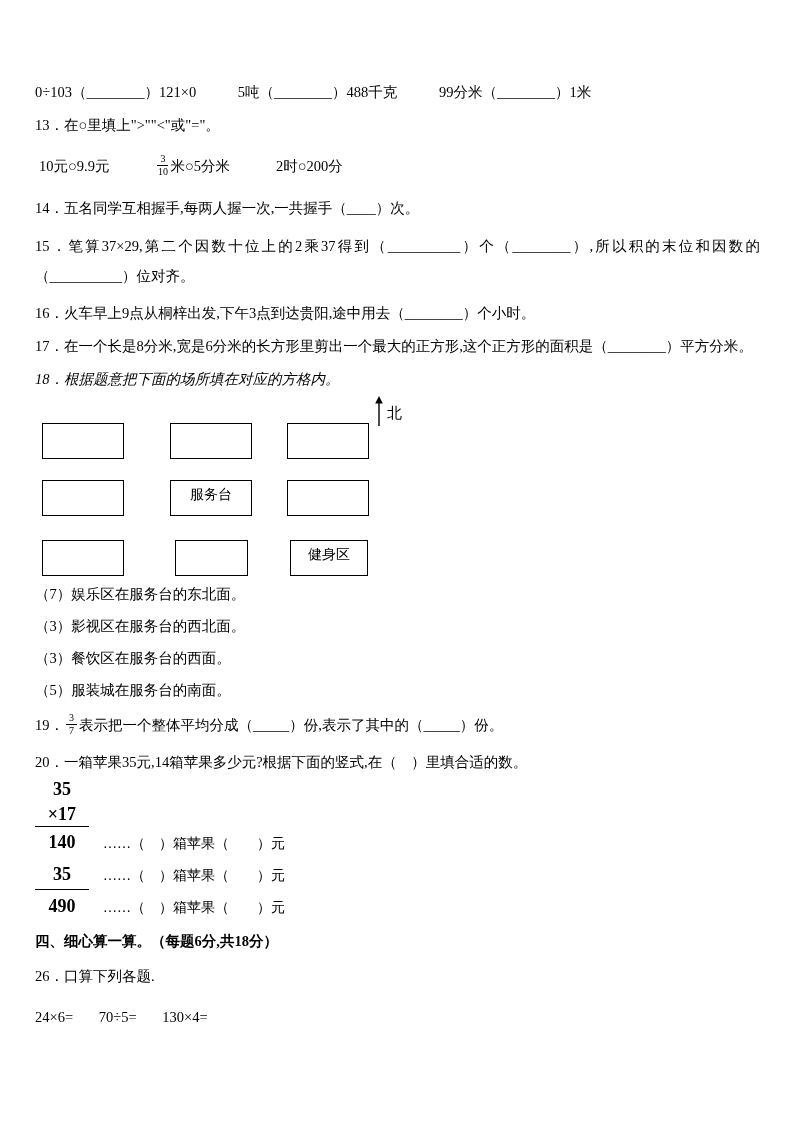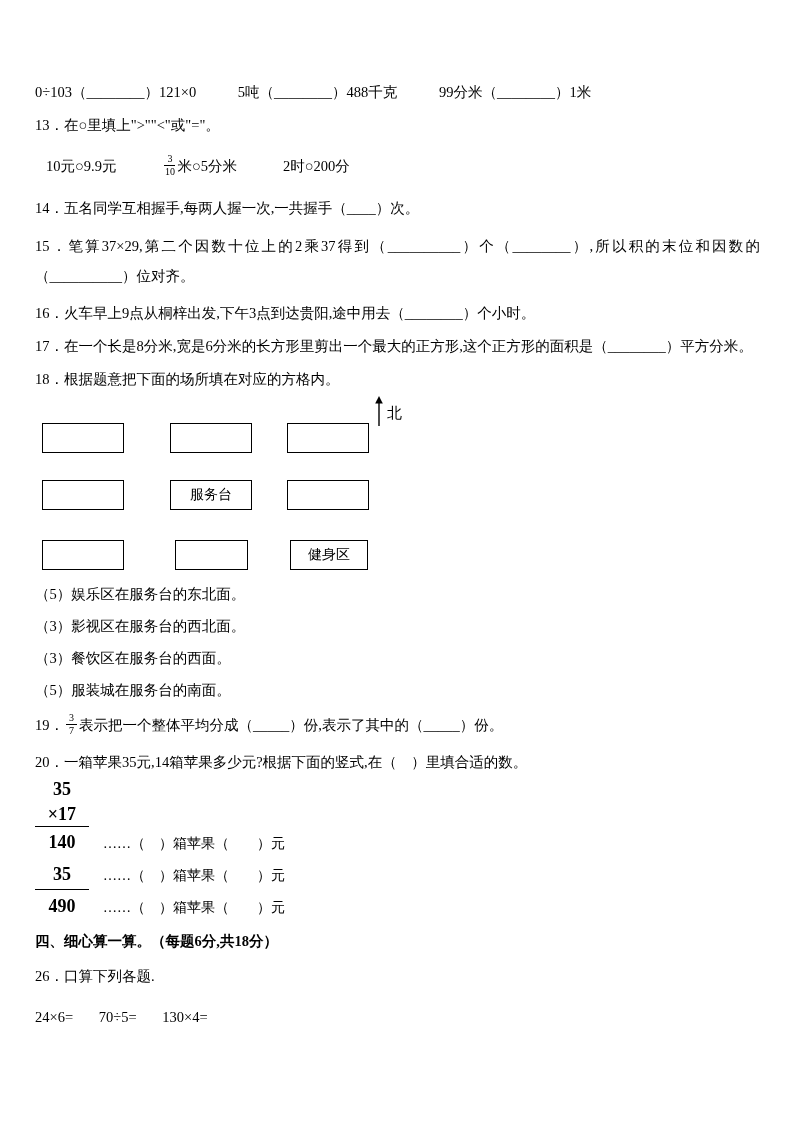--- a/index.html
+++ b/index.html
@@ -12,27 +12,27 @@
     overflow: hidden;
   }
   .page { width: 794px; height: 1123px; padding: 82px 34px 0 35px; position: relative; }
   p { margin: 0; }
   .ln { line-height: 21px; margin-bottom: 12px; }
   .top-line { margin-bottom: 12px; }
   .gap-lg { margin-right: 38px; }
   .gap-md { margin-right: 46px; }
   .gap-sm { margin-right: 22px; }
   .q13stem { margin-bottom: 16px; }
-  .cmp { line-height: 28px; margin: 8px 11px 18px; }
+  .cmp { line-height: 28px; margin: 8px 4px 18px; }
   .q15 { line-height: 30px; margin-bottom: 12px; text-align: justify; }
-  .q18stem { margin-bottom: 6px; }
+  .q18stem { margin-bottom: 6px; font-style: italic; }
 
   .diagram { position: relative; height: 176px; margin-bottom: 12px; }
   .gbox {
-    position: absolute; height: 30px; border: 1px solid #000;
+    position: absolute; height: 36px; border: 1px solid #000;
     text-align: center; line-height: 28px; font-size: 14px; background: #fff;
   }
   .north-arrow { position: absolute; left: 338px; top: 0; width: 12px; height: 30px; }
   .north-label { position: absolute; left: 352px; top: 9px; font-size: 15px; line-height: 16px; }
 
   .stmt { line-height: 21px; margin-bottom: 11px; }
 
   .frac { display: inline-block; vertical-align: middle; text-align: center;
           font-size: 10px; line-height: 10px; margin: 0 2px; position: relative; top: -2px; }
   .frac-num { display: block; border-bottom: 1px solid #000; padding: 0 3px 1px; }
@@ -93,21 +93,21 @@
 
     <div class="gbox" style="left:7px;   top:84px;  width:82px;"></div>
     <div class="gbox" style="left:135px; top:84px;  width:82px;">服务台</div>
     <div class="gbox" style="left:252px; top:84px;  width:82px;"></div>
 
     <div class="gbox" style="left:7px;   top:144px; width:82px;"></div>
     <div class="gbox" style="left:140px; top:144px; width:73px;"></div>
     <div class="gbox" style="left:255px; top:144px; width:78px;">健身区</div>
   </div>
 
-  <p class="stmt">（5）娱乐区在服务台的东北面。</p>
+  <p class="stmt">（7）娱乐区在服务台的东北面。</p>
   <p class="stmt">（3）影视区在服务台的西北面。</p>
   <p class="stmt">（3）餐饮区在服务台的西面。</p>
   <p class="stmt">（5）服装城在服务台的南面。</p>
 
   <p class="q19">
     <span>19．</span><span class="frac"><span class="frac-num">3</span><span class="frac-den">7</span></span><span>表示把一个整体平均分成（_____）份,表示了其中的（_____）份。</span>
   </p>
 
   <p class="ln q20stem">20．一箱苹果35元,14箱苹果多少元?根据下面的竖式,在（　）里填合适的数。</p>
 

